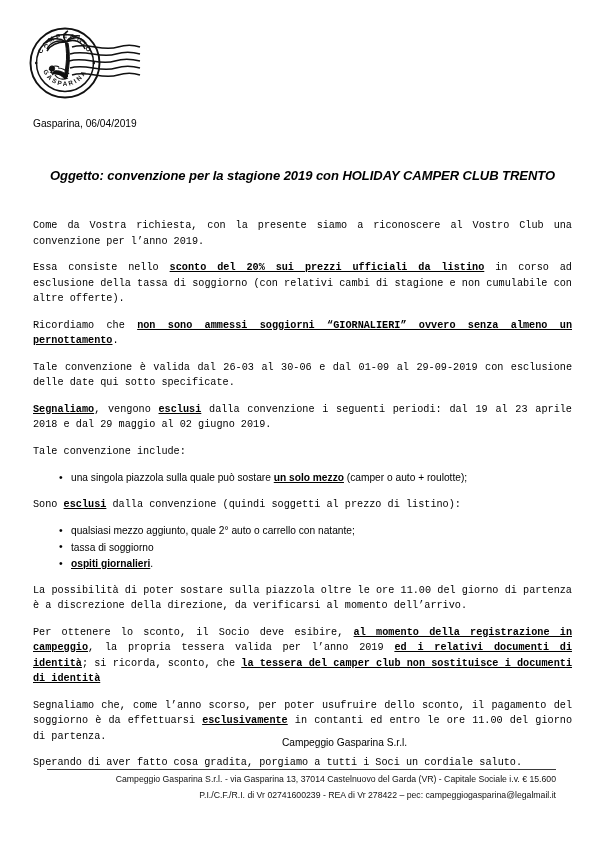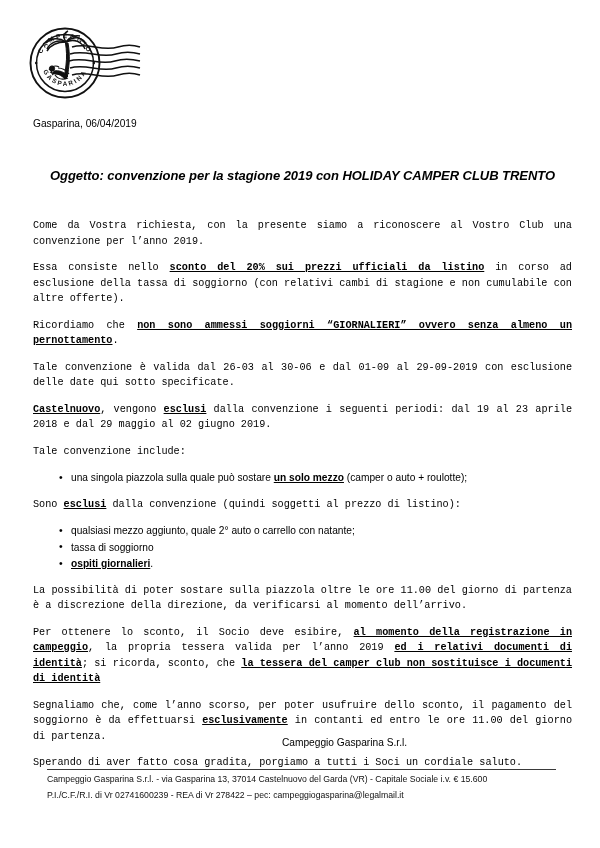--- a/index.html
+++ b/index.html
@@ -122,21 +122,21 @@
     left: 47px;
     top: 769px;
     width: 509px;
   }
   .footer-rule {
     border-top: 1.1px solid #3a3a3a;
     width: 100%;
     height: 0;
   }
   .footer-text {
-    text-align: left;
+    text-align: right;
     font-size: 8.7px;
     line-height: 1.55;
     padding-top: 3px;
     color: #111;
   }
 </style>
 </head>
 <body>
 
 <div class="page">
@@ -219,21 +219,21 @@
 
     <p class="para">
       <span>Ricordiamo che </span><span class="bu">non sono ammessi soggiorni “GIORNALIERI” ovvero senza almeno un pernottamento</span><span>.</span>
     </p>
 
     <p class="para">
       <span>Tale convenzione è valida dal 26-03 al 30-06 e dal 01-09 al 29-09-2019 con esclusione delle date qui sotto specificate.</span>
     </p>
 
     <p class="para">
-      <span class="bu">Castelnuovo</span><span>, vengono </span><span class="bu">esclusi</span><span> dalla convenzione i seguenti periodi: dal 19 al 23 aprile 2018 e dal 29 maggio al 02 giugno 2019.</span>
+      <span class="bu">Segnaliamo</span><span>, vengono </span><span class="bu">esclusi</span><span> dalla convenzione i seguenti periodi: dal 19 al 23 aprile 2018 e dal 29 maggio al 02 giugno 2019.</span>
     </p>
 
     <p class="para">
       <span>Tale convenzione include:</span>
     </p>
 
     <ul class="bullets">
       <li>
         <span>una singola piazzola sulla quale può sostare </span><span class="bu">un solo mezzo</span><span> (camper o auto + roulotte);</span>
       </li>

